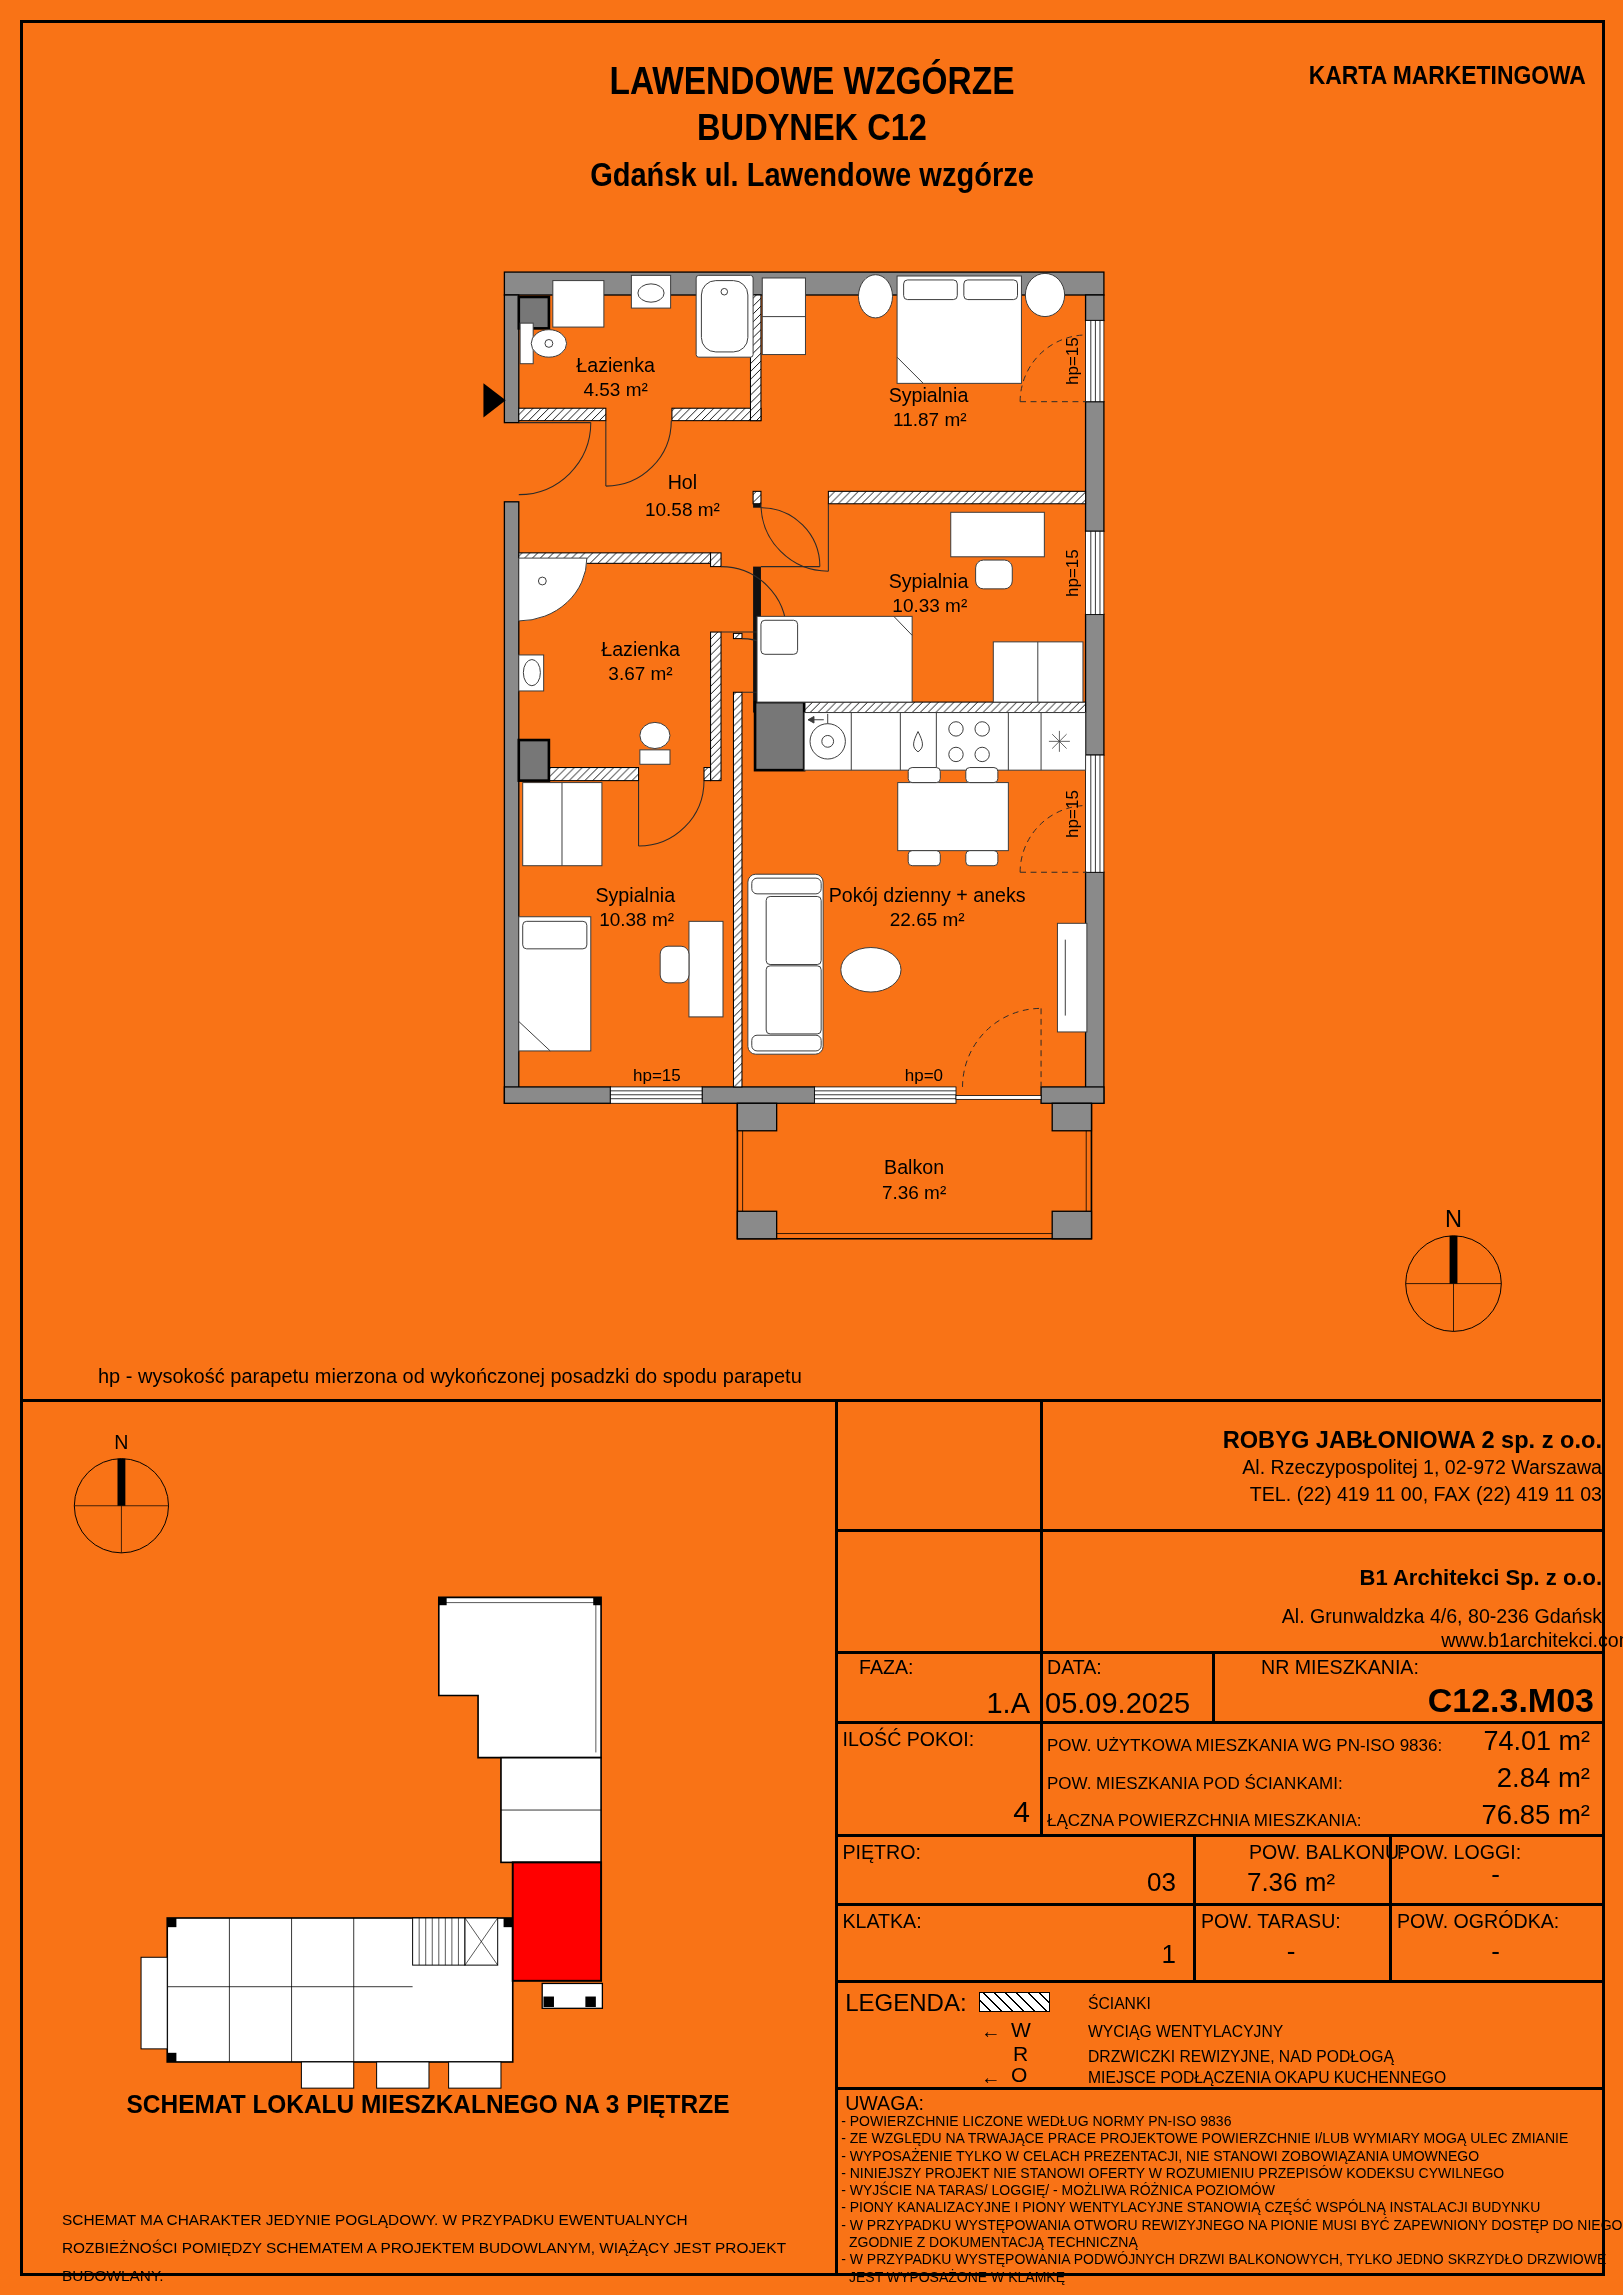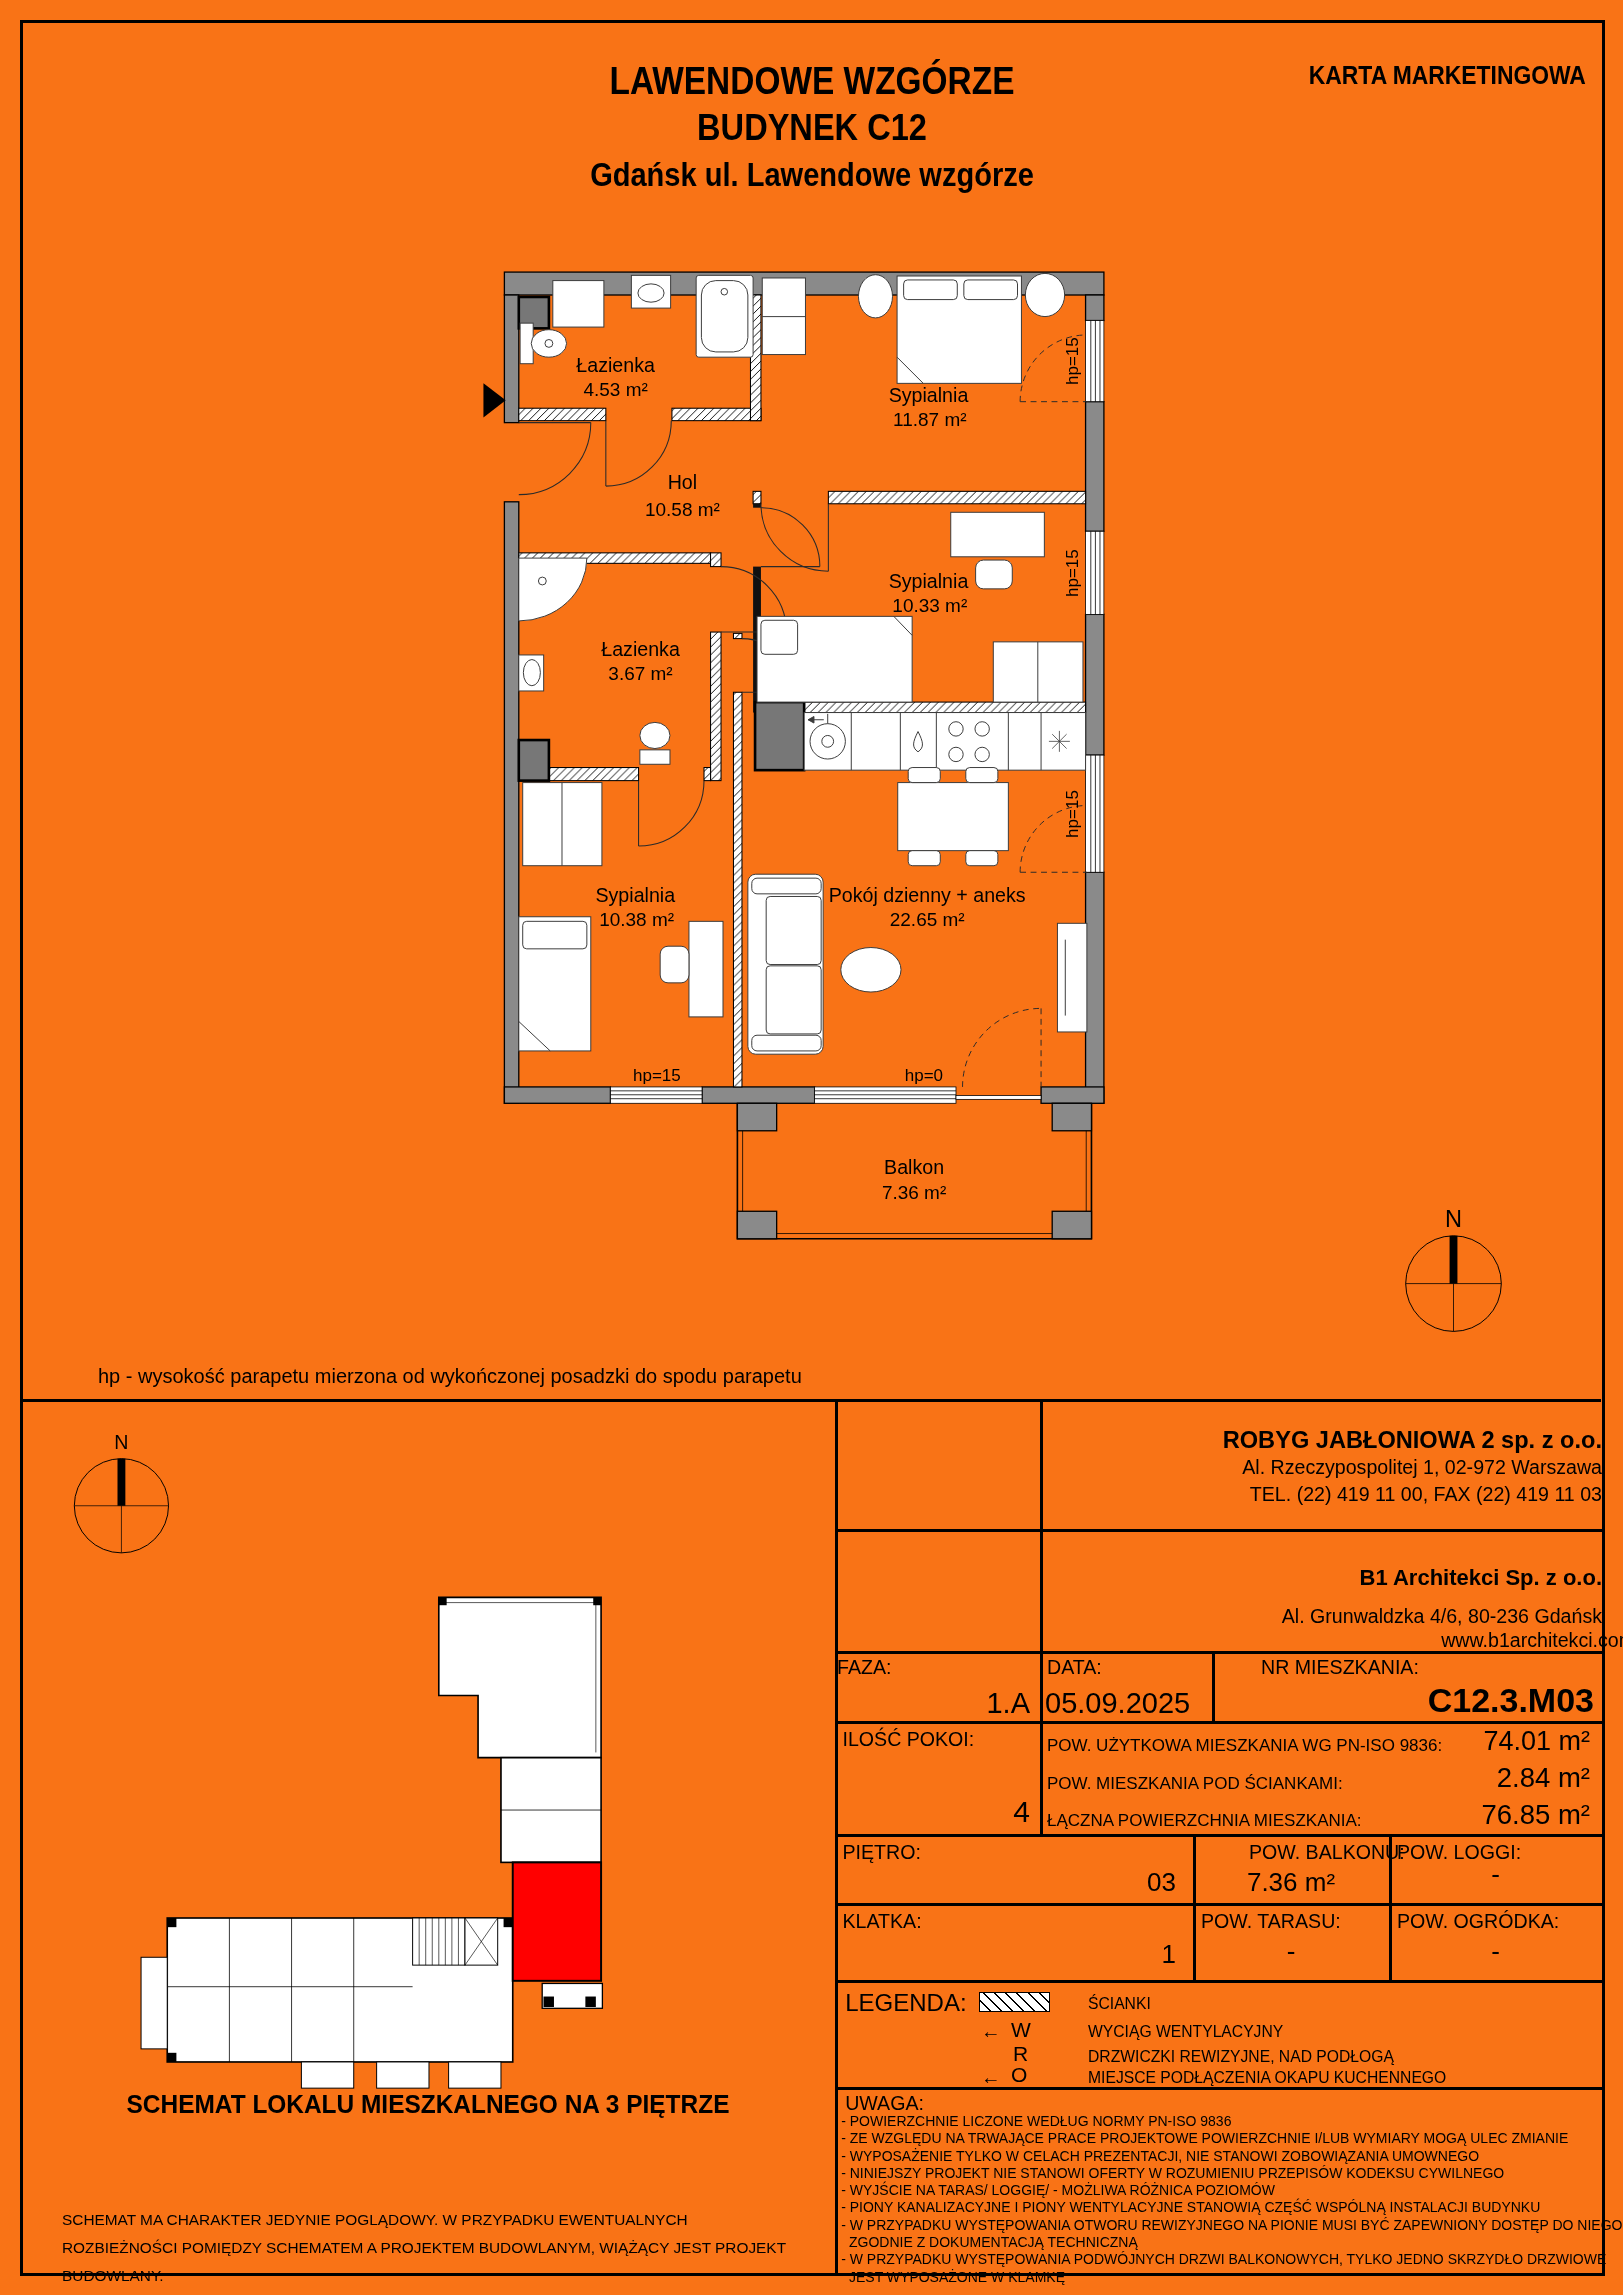--- a/index.html
+++ b/index.html
@@ -363,21 +363,21 @@
     <div class="vl" style="left:553px;top:435px;height:146px;"></div>
 
     <div class="company" style="top:26px;font-size:23.6px;font-weight:bold;">ROBYG JABŁONIOWA 2 sp. z o.o.</div>
     <div class="company" style="top:55px;font-size:19.6px;">Al. Rzeczypospolitej 1, 02-972 Warszawa</div>
     <div class="company" style="top:82px;font-size:19.6px;">TEL. (22) 419 11 00, FAX (22) 419 11 03</div>
 
     <div class="company" style="top:164px;font-size:22px;font-weight:bold;">B1 Architekci Sp. z o.o.</div>
     <div class="company" style="top:204px;font-size:19.6px;">Al. Grunwaldzka 4/6, 80-236 Gdańsk</div>
     <div class="company" style="top:228px;font-size:19.6px;padding-left:33px;">www.b1architekci.com</div>
 
-    <div class="cell-label" style="left:1px;top:255px;">FAZA:</div>
+    <div class="cell-label" style="left:23px;top:255px;">FAZA:</div>
     <div class="val" style="left:0;top:286px;width:194px;text-align:right;">1.A</div>
     <div class="cell-label" style="left:211px;top:255px;">DATA:</div>
     <div class="val" style="left:209px;top:286px;">05.09.2025</div>
     <div class="cell-label" style="left:384px;top:255px;margin-left:41px;">NR MIESZKANIA:</div>
     <div class="val" style="left:376px;top:280px;width:382px;text-align:right;font-size:34px;font-weight:bold;">C12.3.M03</div>
 
     <div class="cell-label" style="left:6.5px;top:327px;">ILOŚĆ POKOI:</div>
     <div class="val" style="left:0;top:394px;width:194px;text-align:right;font-size:30px;">4</div>
     <div class="cell-label-sm" style="left:211px;top:335px;">POW. UŻYTKOWA MIESZKANIA WG PN-ISO 9836:</div>
     <div class="val" style="left:376px;top:325px;width:378px;text-align:right;font-size:27px;">74.01 m²</div>

